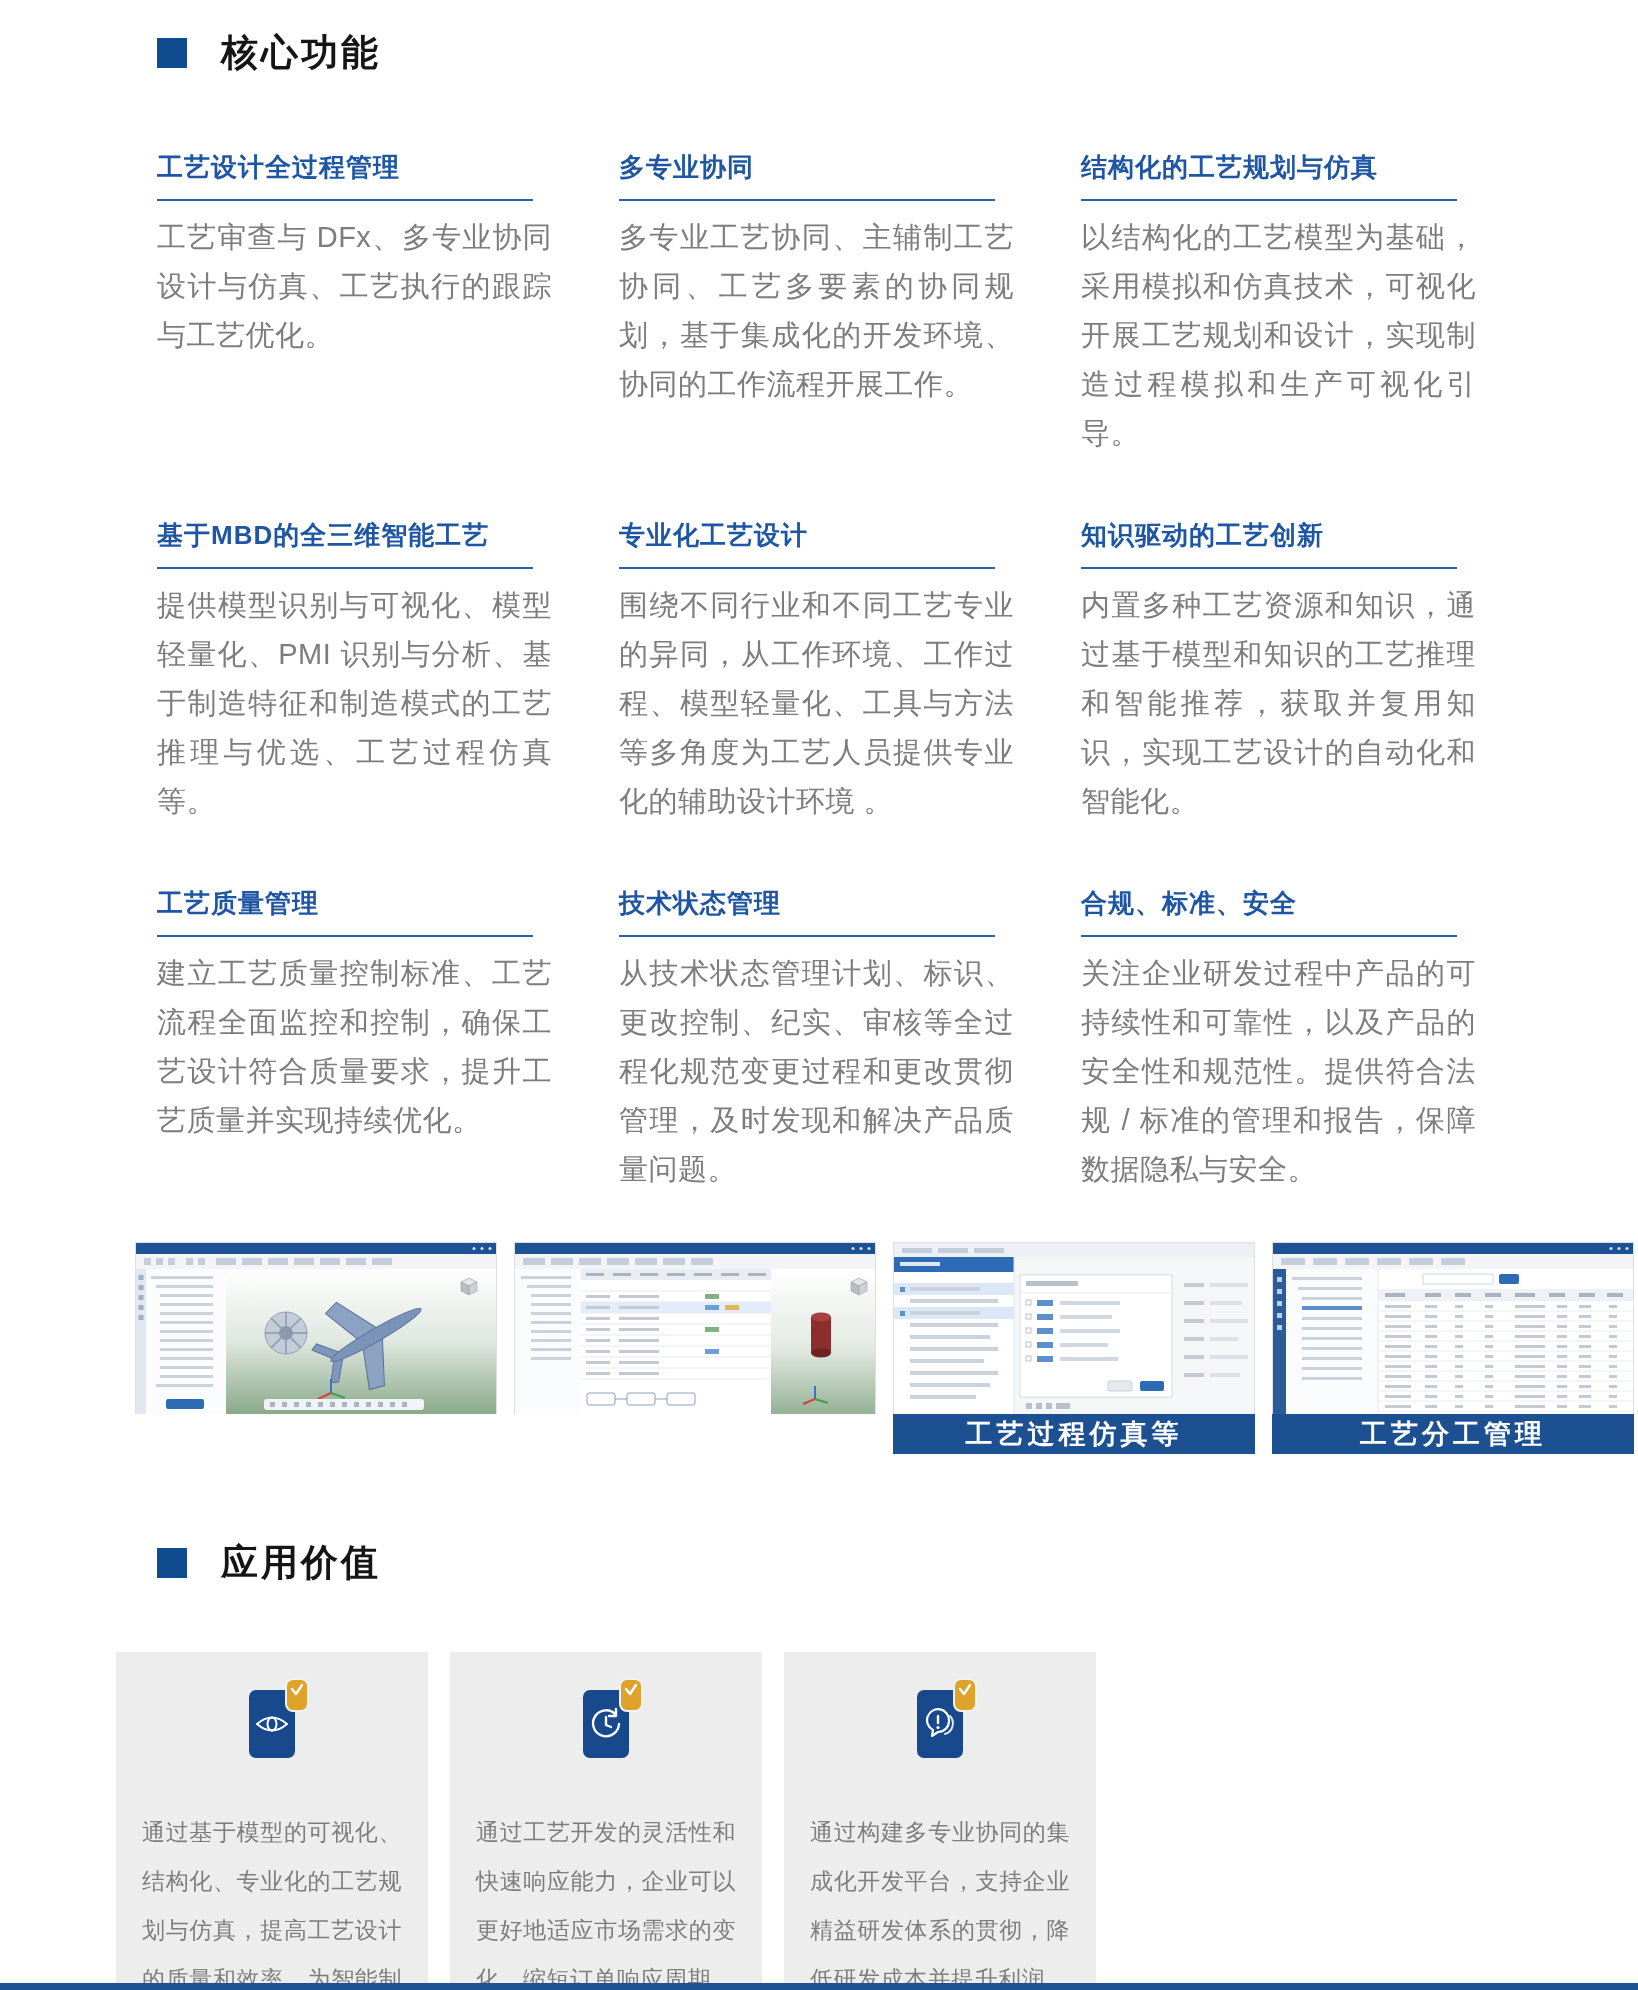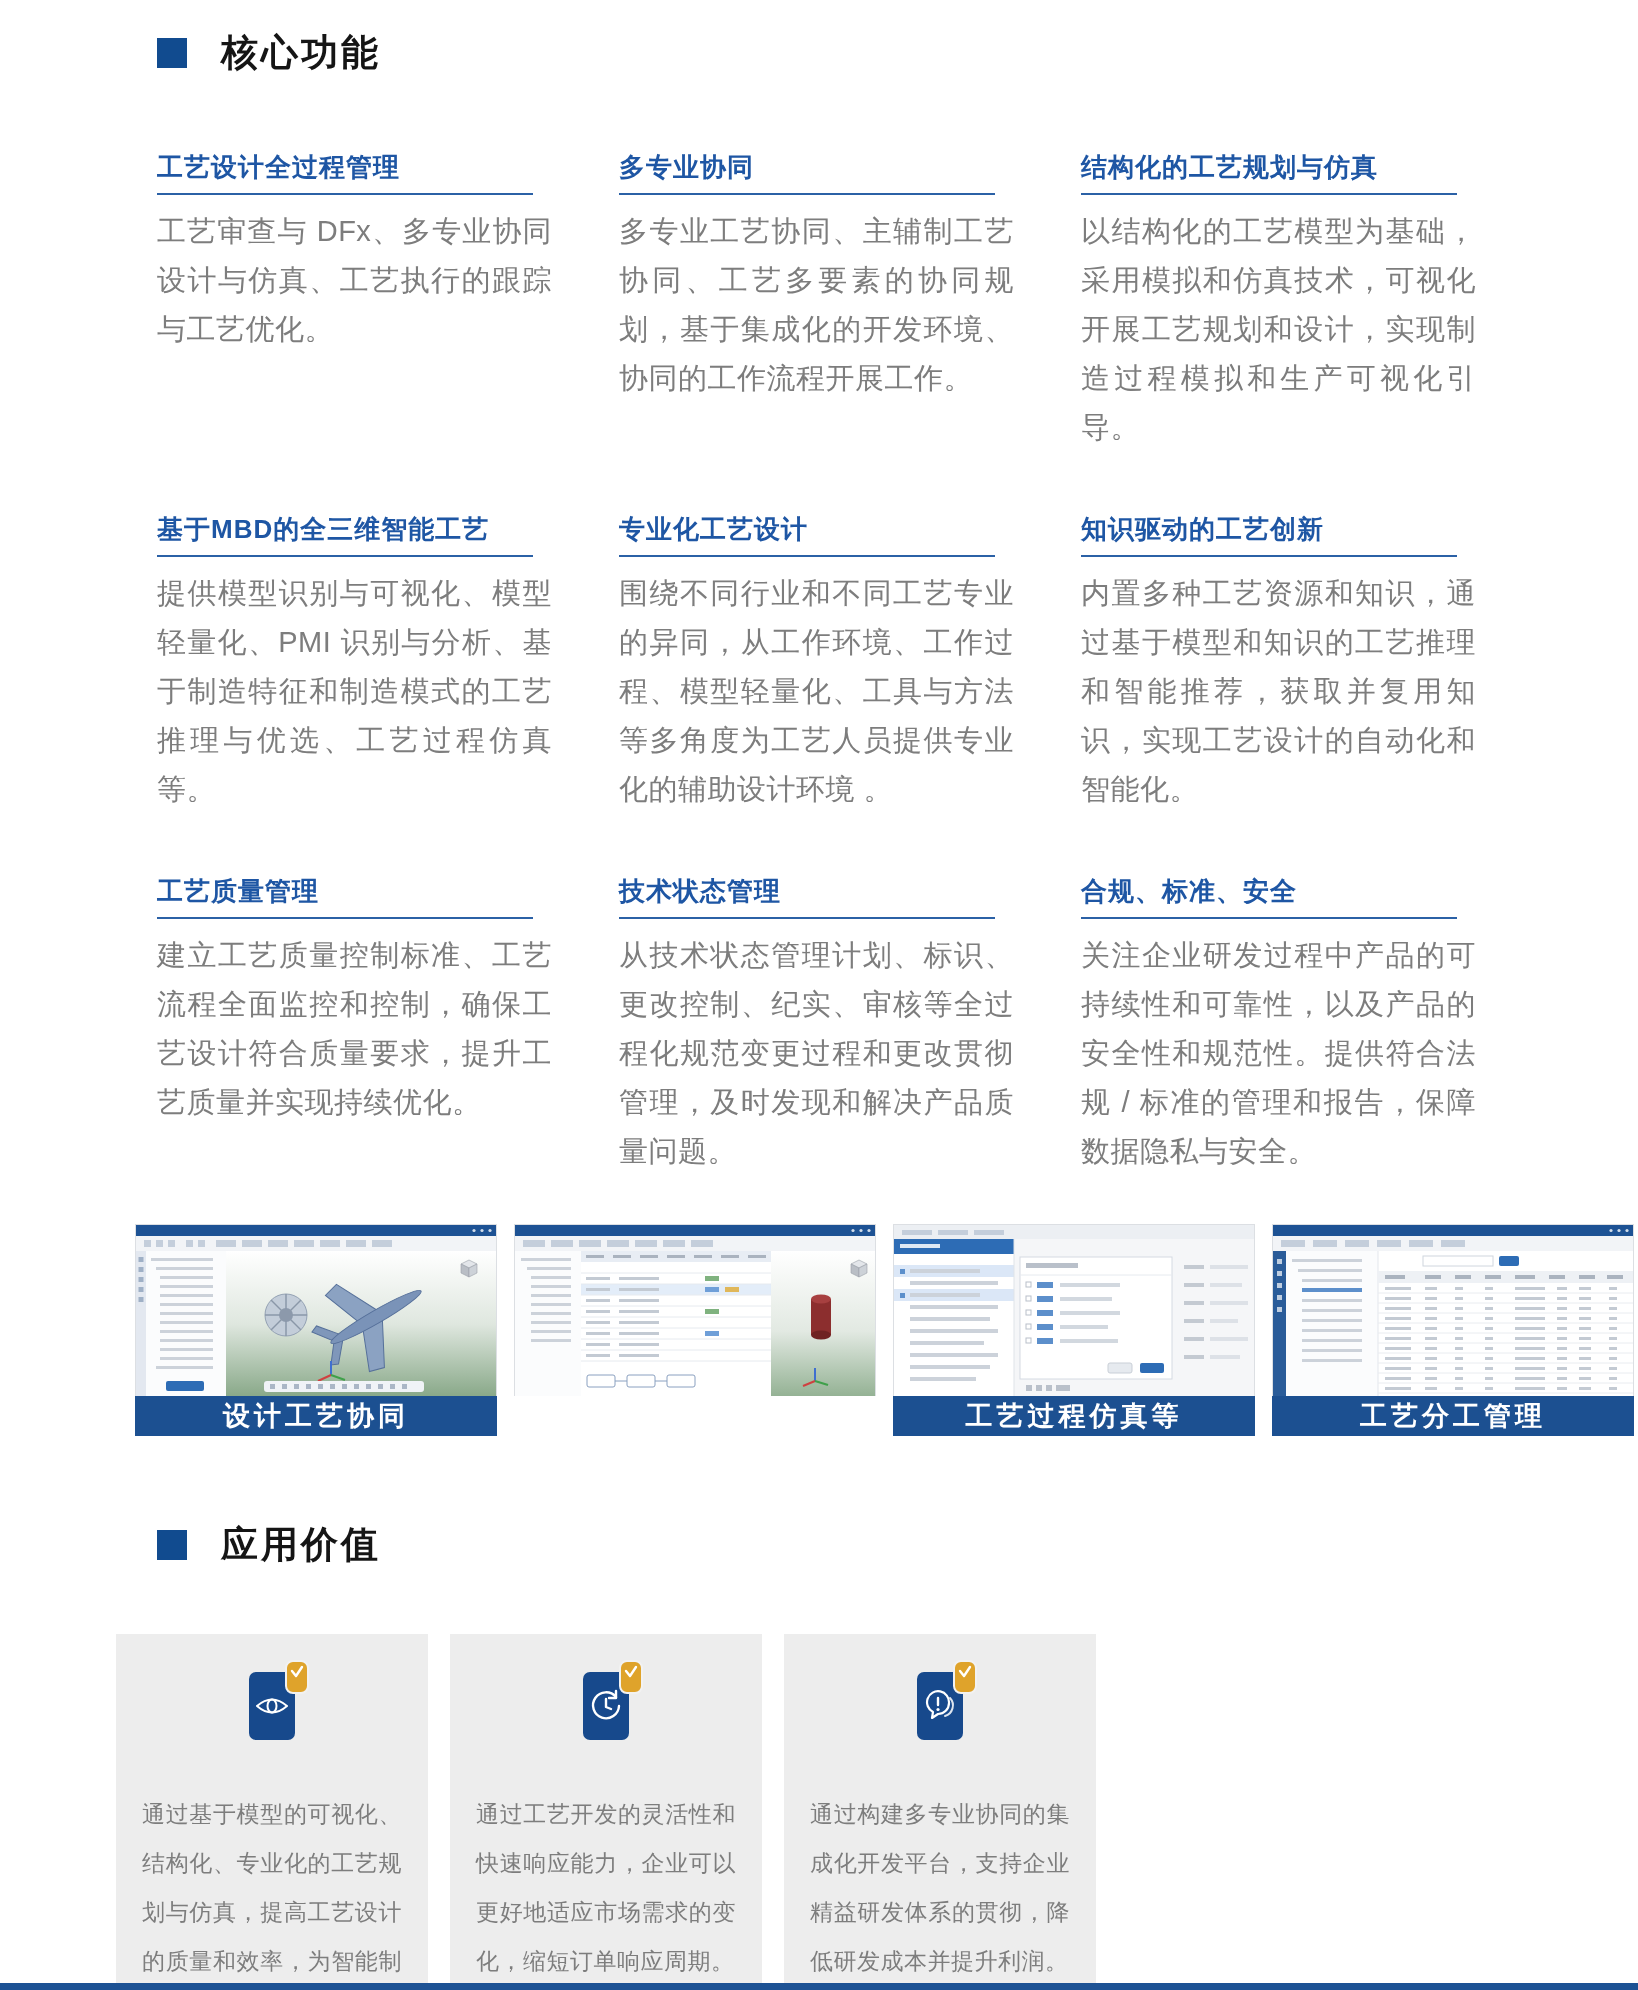--- a/index.html
+++ b/index.html
@@ -10,21 +10,21 @@
   
   .sec-head { display:flex; align-items:center; margin-left:157px; }
   .sec-head .sq { width:30px; height:30px; background:#114b8f; margin-right:34px; }
   .sec-head .t { font-size:37px; font-weight:bold; color:#151515; letter-spacing:3px; }
   #head1 { padding-top:28px; }
   #head2 { margin-top:84px; }
 
   
   .features { margin:72px 0 0 157px; width:1320px; display:grid;
               grid-template-columns:repeat(3,395px); column-gap:67px; row-gap:60px; }
-  .feature .fh { width:376px; border-bottom:2px solid #2b61a6; padding-bottom:8px; margin-bottom:12px; }
+  .feature .fh { width:376px; border-bottom:2px solid #2b61a6; padding-bottom:14px; margin-bottom:12px; }
   .feature .fh .ft { font-size:26px; font-weight:bold; color:#1e56a4; letter-spacing:1px; }
   .feature .fb { font-size:29px; color:#7d7d7d; line-height:49px; text-align:justify; letter-spacing:.5px; }
 
   
   .thumbs { margin:48px 0 0 135px; display:grid; grid-template-columns:repeat(4,362px); column-gap:17px; }
   .thumb { width:362px; }
   .thumb .img { height:172px; border:1px solid #dcdfe3; border-bottom:none; background:#fff; overflow:hidden; }
   .thumb .img svg { display:block; }
   .thumb .cap { height:40px; background:#1c5091; color:#ffffff; font-size:27px; font-weight:bold;
                 letter-spacing:4px; display:flex; align-items:center; justify-content:center; }
@@ -203,21 +203,20 @@
               <rect x="194" y="159" width="5" height="5"></rect>
               <rect x="206" y="159" width="5" height="5"></rect>
               <rect x="218" y="159" width="5" height="5"></rect>
               <rect x="230" y="159" width="5" height="5"></rect>
               <rect x="242" y="159" width="5" height="5"></rect>
               <rect x="254" y="159" width="5" height="5"></rect>
               <rect x="266" y="159" width="5" height="5"></rect>
             </g>
         </svg>
       </div>
-      <div class="cap">设计工艺协同</div>
     </div>
 
     <div class="thumb">
       <div class="img">
         <svg width="360" height="172" viewBox="0 0 360 172">
           <defs>
             <linearGradient id="g2" x1="0" y1="0" x2="0" y2="1">
               <stop offset="0" stop-color="#ffffff"></stop>
                 <stop offset="0.55" stop-color="#e2e9e2"></stop>
                 <stop offset="1" stop-color="#93b193"></stop>

